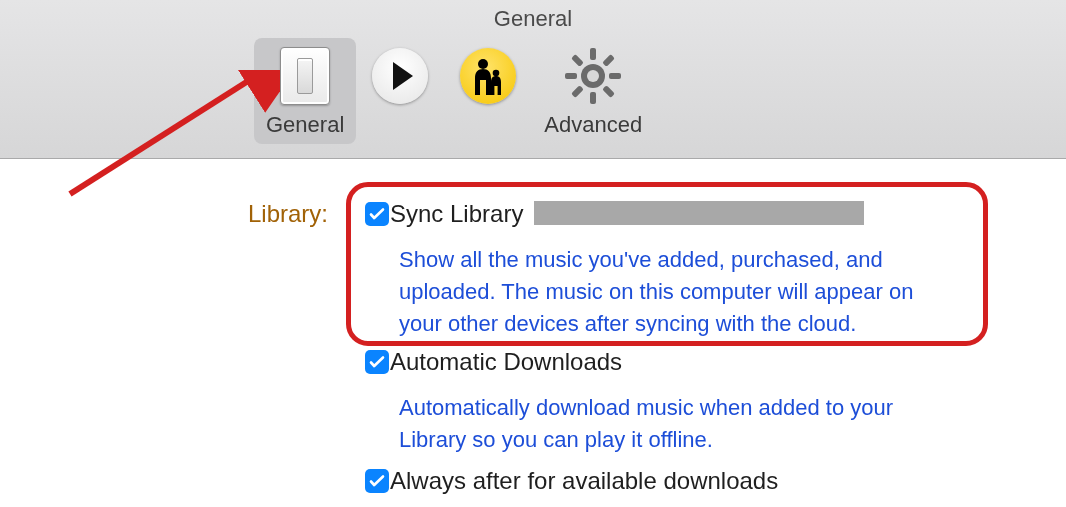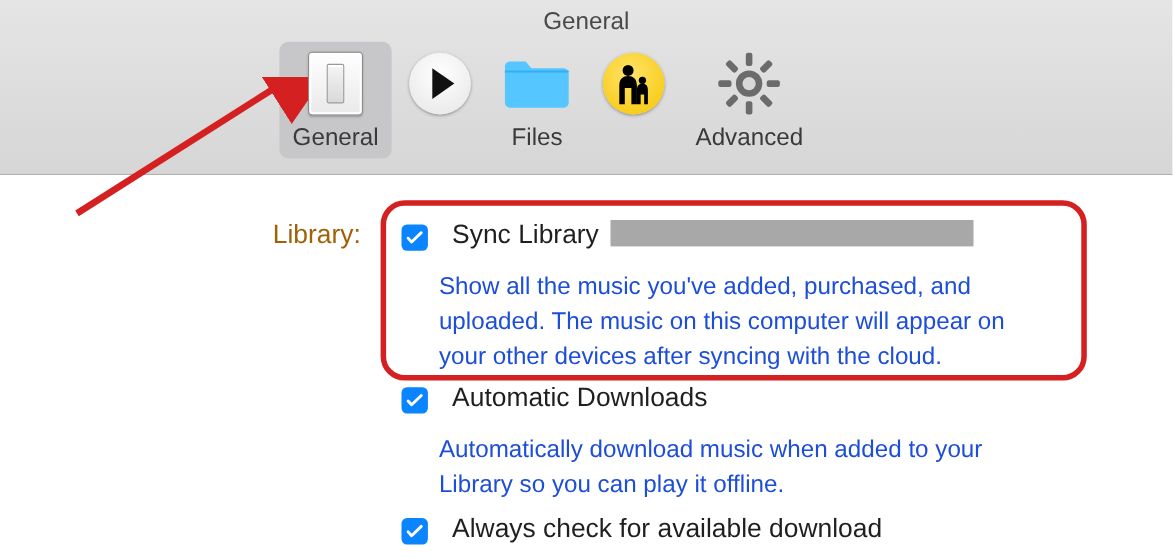--- a/index.html
+++ b/index.html
@@ -21,21 +21,21 @@
 
 .gear-icon{color:#5a5a5a}
 
 .restrict-icon{width:56px;height:56px;border-radius:50%;background:radial-gradient(circle at 45% 35%,#ffe36a,#f6c500);box-shadow:0 1px 3px rgba(0,0,0,.35);position:relative}
 .restrict-icon svg{position:absolute;left:50%;top:50%;transform:translate(-50%,-50%)}
 .section-label{position:absolute;left:248px;top:200px;font-size:24px;color:#a16207}
 .option{position:absolute}
 .opt1{left:365px;top:200px;width:600px}
 .opt2{left:365px;top:348px;width:600px}
 .opt3{left:365px;top:467px;width:600px}
-.opt-head{display:flex;align-items:flex-end;gap:22px}
+.opt-head{display:flex;align-items:center;gap:1px}
 .checkbox{width:24px;height:24px;border-radius:5px;background:#0a84ff;display:flex;align-items:center;justify-content:center;flex:0 0 auto}
 .checkbox svg{display:block}
 .opt-title{font-size:24px;color:#1f1f1f}
 .redacted{display:inline-block;width:330px;height:24px;background:#a8a8a8;vertical-align:-3px;margin-left:4px}
 .opt-desc{margin:16px 0 0 34px;font-size:22px;line-height:1.45;color:#1d4ed8;max-width:560px}
 
 .highlight-box{position:absolute;left:346px;top:182px;width:632px;height:154px;border:5px solid #d42020;border-radius:22px;pointer-events:none}
 
 .arrow{position:absolute;left:60px;top:70px;pointer-events:none}
 </style>
@@ -52,29 +52,20 @@
       </div>
       <div class="tab-label">General</div>
     </div>
 
     <div class="tab">
       <div class="icon-wrap">
         <div class="play-disc"></div>
       </div>
     </div>
 
-    <div class="tab">
-      <div class="icon-wrap folder-icon">
-        <svg width="62" height="50" viewBox="0 0 62 50">
-          <path d="M2 10c0-3 2-5 5-5h14l5 6h29c3 0 5 2 5 5v26c0 3-2 5-5 5H7c-3 0-5-2-5-5V10z" fill="#55c6ff"></path>
-          <path d="M2 13h58v2H2z" fill="#34aef0"></path>
-        </svg>
-      </div>
-      <div class="tab-label">Files</div>
-    </div>
 
     <div class="tab">
       <div class="icon-wrap">
         <div class="restrict-icon">
           <svg width="34" height="38" viewBox="0 0 34 38">
             <circle cx="12" cy="7" r="5" fill="#000"></circle>
             <path d="M12 12c-5 0-8 3-8 9v17h5V23h6v15h5V21c0-6-3-9-8-9z" fill="#000"></path>
             <circle cx="25" cy="16" r="3.3" fill="#000"></circle>
             <path d="M25 19c-3.2 0-5 2-5 6v13h3.4v-9h3.2v9H30V25c0-4-1.8-6-5-6z" fill="#000"></path>
           </svg>
@@ -135,21 +126,21 @@
   <div class="opt-desc">Automatically download music when added to your Library so you can play it offline.</div>
 </div>
 
 <div class="option opt3">
   <div class="opt-head">
     <div class="checkbox">
       <svg width="18" height="18" viewBox="0 0 18 18">
           <path d="M3 9.5l3.2 3.5L15 4.5" stroke="#fff" stroke-width="2.6" fill="none" stroke-linecap="round" stroke-linejoin="round"></path>
         </svg>
     </div>
-    <span class="opt-title">Always check for available download</span>
+    <span class="opt-title">Always after for available downloads</span>
   </div>
 </div>
 
 <div class="highlight-box"></div>
 
 <svg class="arrow" width="220" height="130">
   <defs>
     <marker id="ah" markerWidth="14" markerHeight="14" refX="2" refY="6" orient="auto">
       <path d="M0 0 L14 6 L0 12 z" fill="#d42020"></path>
     </marker>

